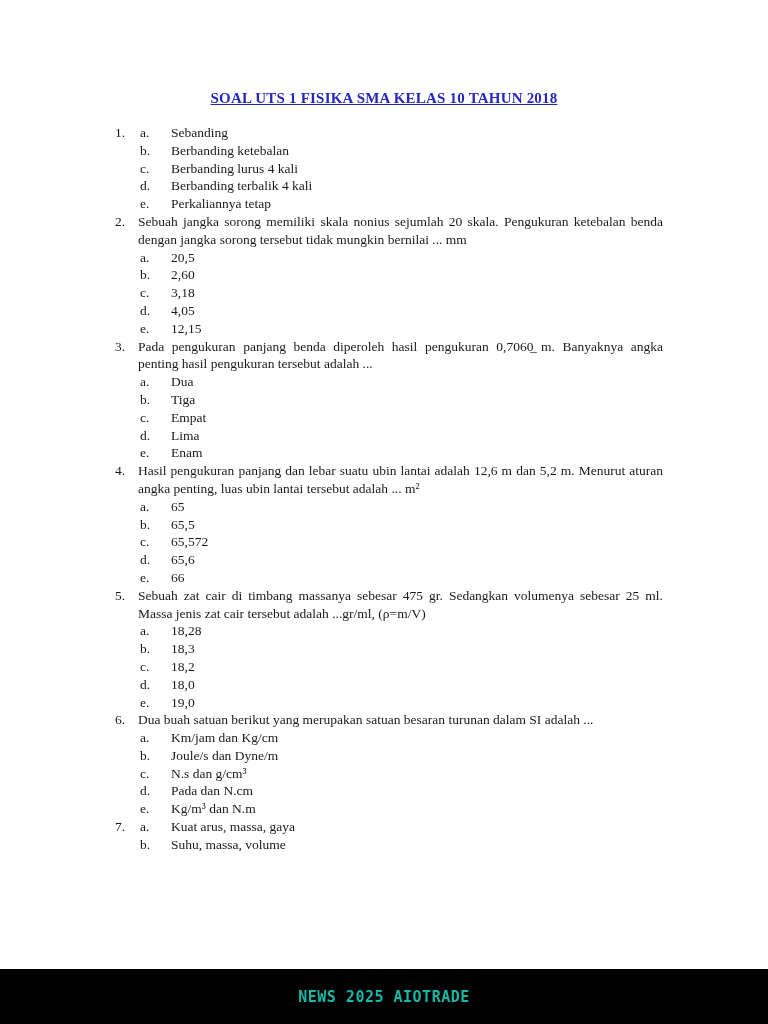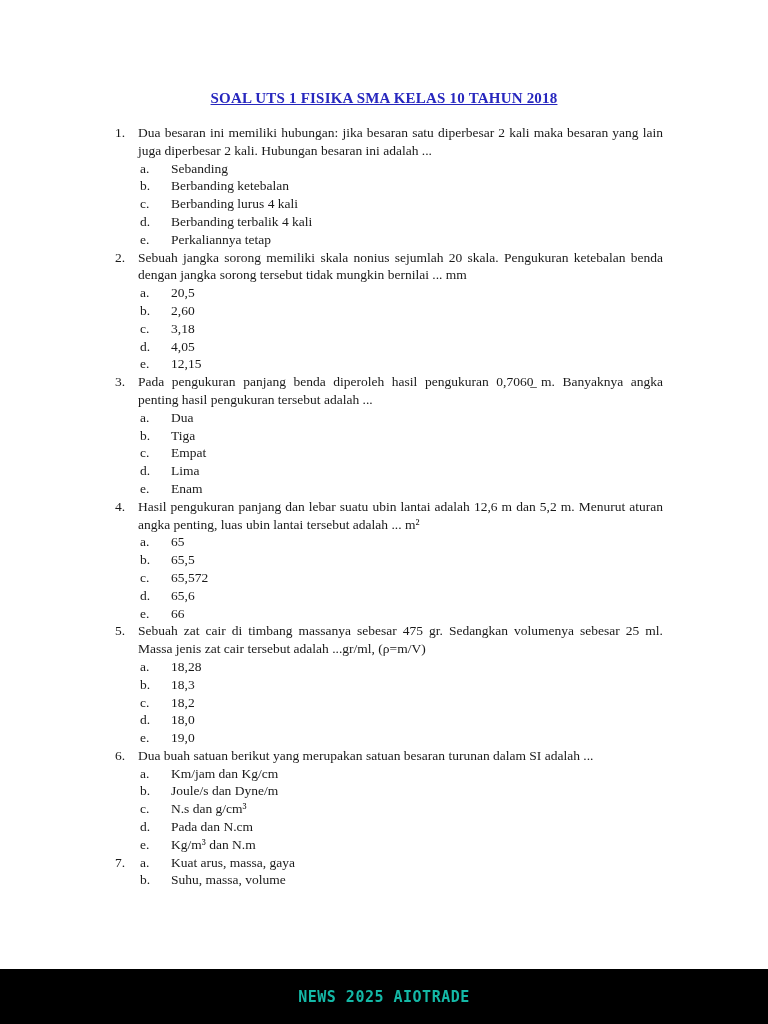--- a/index.html
+++ b/index.html
@@ -61,21 +61,20 @@
 <body>
 
 <div class="page">
 
   <div class="doc-title" style="color: rgb(39, 39, 190);">SOAL UTS 1 FISIKA SMA KELAS 10 TAHUN 2018</div>
 
   <div class="content" style="color: rgb(26, 26, 26);">
   <div class="question">
     <div class="qnum">1.</div>
     <div class="qbody">
-      <div class="qtext">Dua besaran ini memiliki hubungan: jika besaran satu diperbesar 2 kali maka besaran yang lain juga diperbesar 2 kali. Hubungan besaran ini adalah ...</div>
       <div class="options">
   <div class="option">
     <span class="oletter">a.</span>
     <span class="otext">Sebanding</span>
   </div>
 
   <div class="option">
     <span class="oletter">b.</span>
     <span class="otext">Berbanding ketebalan</span>
   </div>

